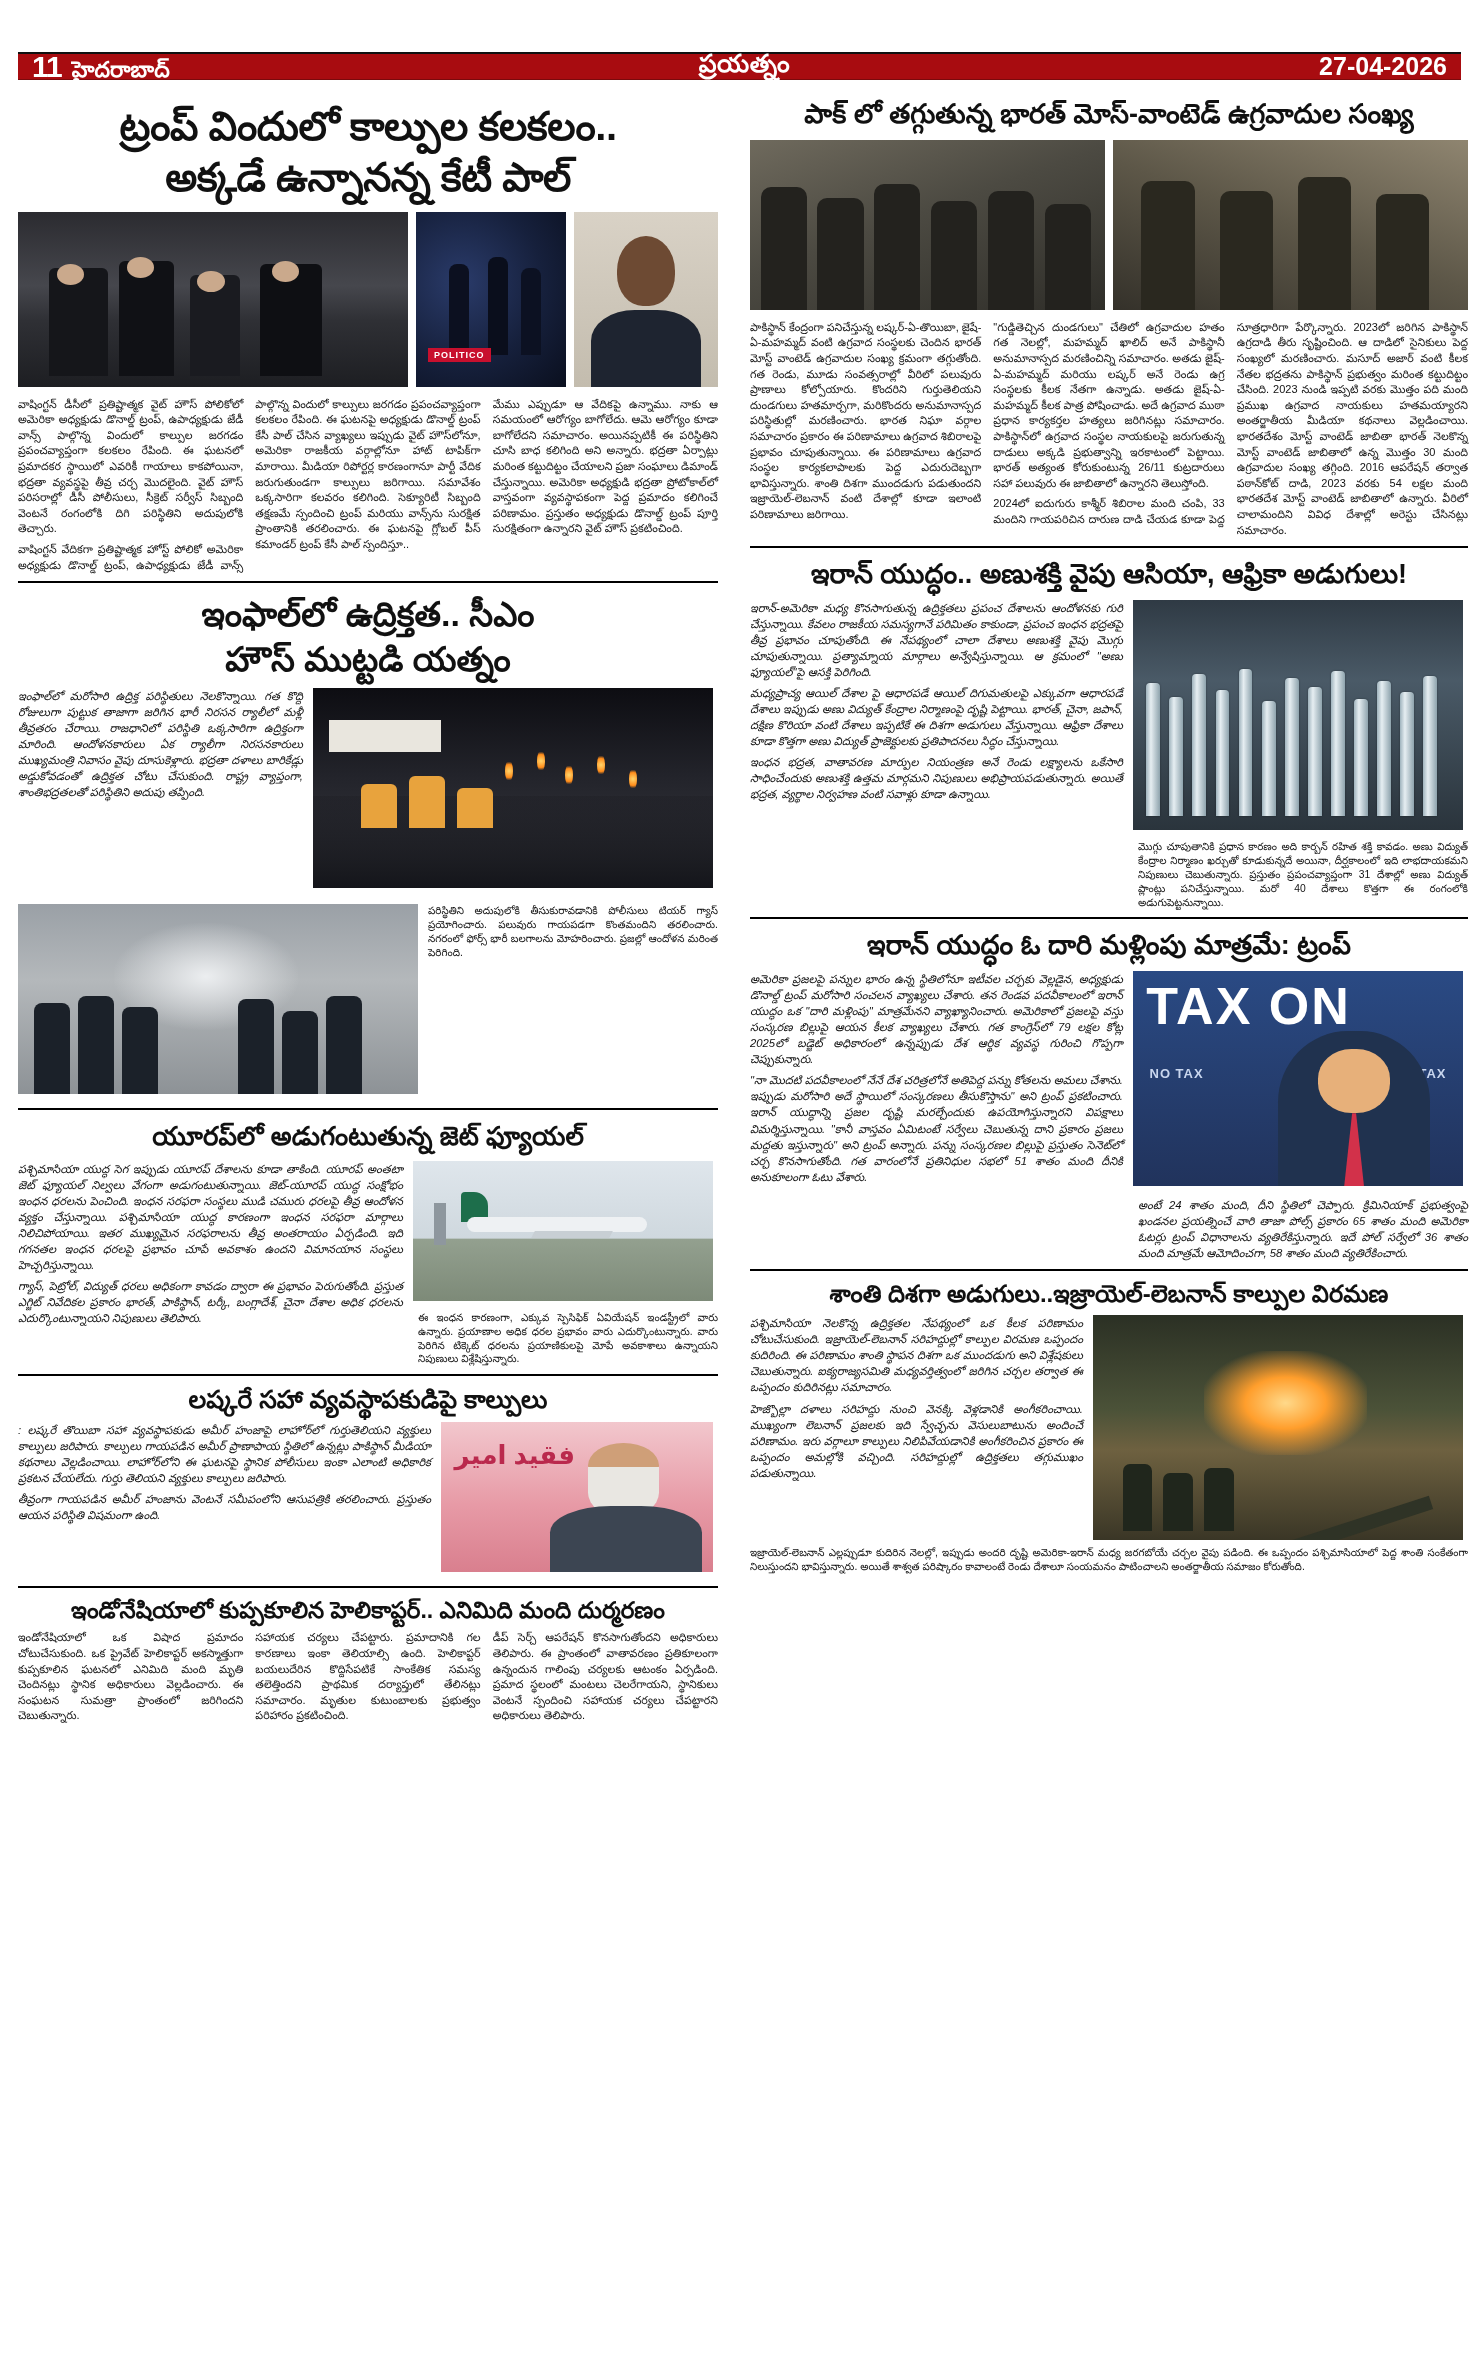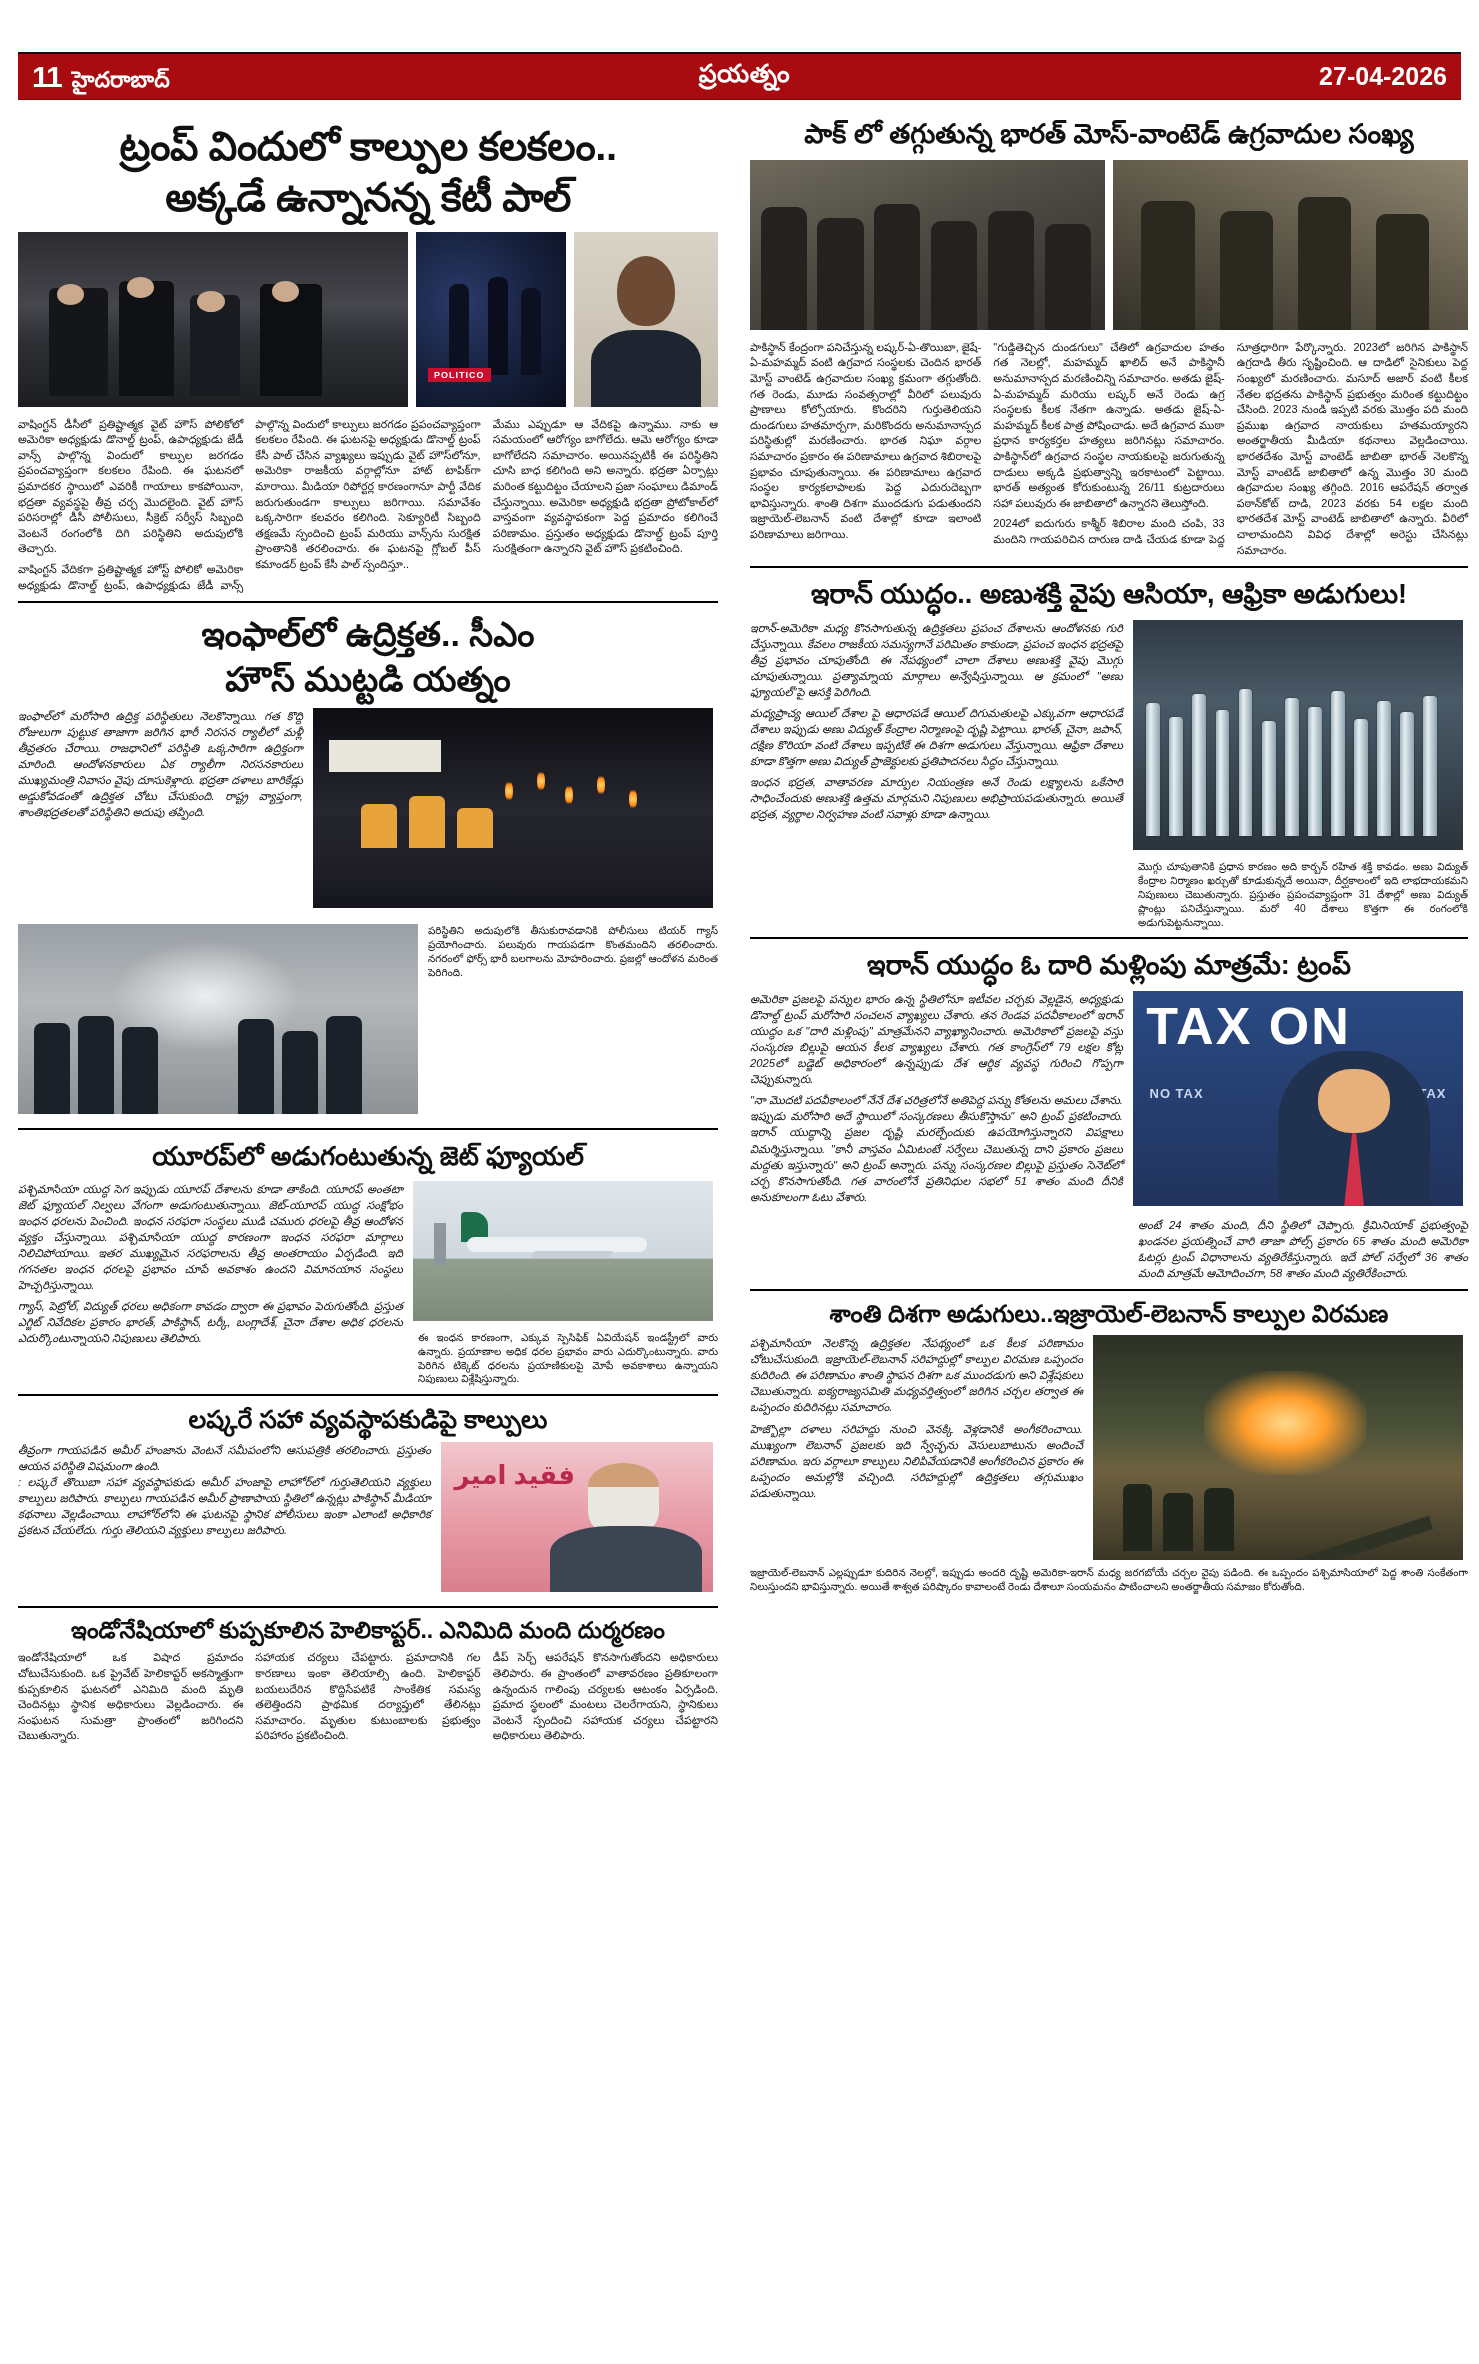--- a/index.html
+++ b/index.html
@@ -9,21 +9,21 @@
     font-family:"Liberation Sans","DejaVu Sans",sans-serif;
     color:#111;
     position:relative;
     overflow:hidden;
   }
   .page { width:1479px; height:2364px; position:relative; padding:0 18px; }
 
   
   .masthead {
     margin-top:52px;
-    height:48px;
+    height:28px;
     background:#a80c10;
     border-top:2px solid #111;
     border-bottom:1px solid #7a0a0c;
     display:flex; align-items:center; justify-content:space-between;
     padding:0 14px;
     color:#fff;
   }
   .mh-left { display:flex; align-items:baseline; gap:10px; }
   .mh-pageno { font-size:30px; font-weight:bold; line-height:1; letter-spacing:-1px; }
   .mh-city { font-size:22px; font-weight:bold; line-height:1; }
@@ -246,22 +246,22 @@
 
       <section>
         <h2 class="hl-sm" style="font-size:25px">లష్కరే సహా వ్యవస్థాపకుడిపై కాల్పులు</h2>
         <div class="clearfix">
           <div class="ph img-cleric wrapR" style="width:272px;height:150px">
             <div class="arab">فقید امیر</div>
             <div class="head"></div>
               <div class="beard"></div>
               <div class="robe"></div>
           </div>
+          <div class="body1">: లష్కరే తొయిబా సహా వ్యవస్థాపకుడు అమీర్ హంజాపై లాహోర్‌లో గుర్తుతెలియని వ్యక్తులు కాల్పులు జరిపారు. కాల్పులు గాయపడిన అమీర్ ప్రాణాపాయ స్థితిలో ఉన్నట్లు పాకిస్థాన్ మీడియా కథనాలు వెల్లడించాయి. లాహోర్‌లోని ఈ ఘటనపై స్థానిక పోలీసులు ఇంకా ఎలాంటి అధికారిక ప్రకటన చేయలేదు. గుర్తు తెలియని వ్యక్తులు కాల్పులు జరిపారు.</div>
           <div class="body1" style="margin-top:5px">తీవ్రంగా గాయపడిన అమీర్ హంజాను వెంటనే సమీపంలోని ఆసుపత్రికి తరలించారు. ప్రస్తుతం ఆయన పరిస్థితి విషమంగా ఉంది.</div>
-          <div class="body1">: లష్కరే తొయిబా సహా వ్యవస్థాపకుడు అమీర్ హంజాపై లాహోర్‌లో గుర్తుతెలియని వ్యక్తులు కాల్పులు జరిపారు. కాల్పులు గాయపడిన అమీర్ ప్రాణాపాయ స్థితిలో ఉన్నట్లు పాకిస్థాన్ మీడియా కథనాలు వెల్లడించాయి. లాహోర్‌లోని ఈ ఘటనపై స్థానిక పోలీసులు ఇంకా ఎలాంటి అధికారిక ప్రకటన చేయలేదు. గుర్తు తెలియని వ్యక్తులు కాల్పులు జరిపారు.</div>
         </div>
       </section>
 
       <div class="rule-thick"></div>
 
       <section>
         <h2 class="hl-sm">ఇండోనేషియాలో కుప్పకూలిన హెలికాప్టర్.. ఎనిమిది మంది దుర్మరణం</h2>
         <div class="body3">
           <p>ఇండోనేషియాలో ఒక విషాద ప్రమాదం చోటుచేసుకుంది. ఒక ప్రైవేట్ హెలికాప్టర్ అకస్మాత్తుగా కుప్పకూలిన ఘటనలో ఎనిమిది మంది మృతి చెందినట్లు స్థానిక అధికారులు వెల్లడించారు. ఈ సంఘటన సుమత్రా ప్రాంతంలో జరిగిందని చెబుతున్నారు.</p>
           <p>సహాయక చర్యలు చేపట్టారు. ప్రమాదానికి గల కారణాలు ఇంకా తెలియాల్సి ఉంది. హెలికాప్టర్ బయలుదేరిన కొద్దిసేపటికే సాంకేతిక సమస్య తలెత్తిందని ప్రాథమిక దర్యాప్తులో తేలినట్లు సమాచారం. మృతుల కుటుంబాలకు ప్రభుత్వం పరిహారం ప్రకటించింది.</p>

